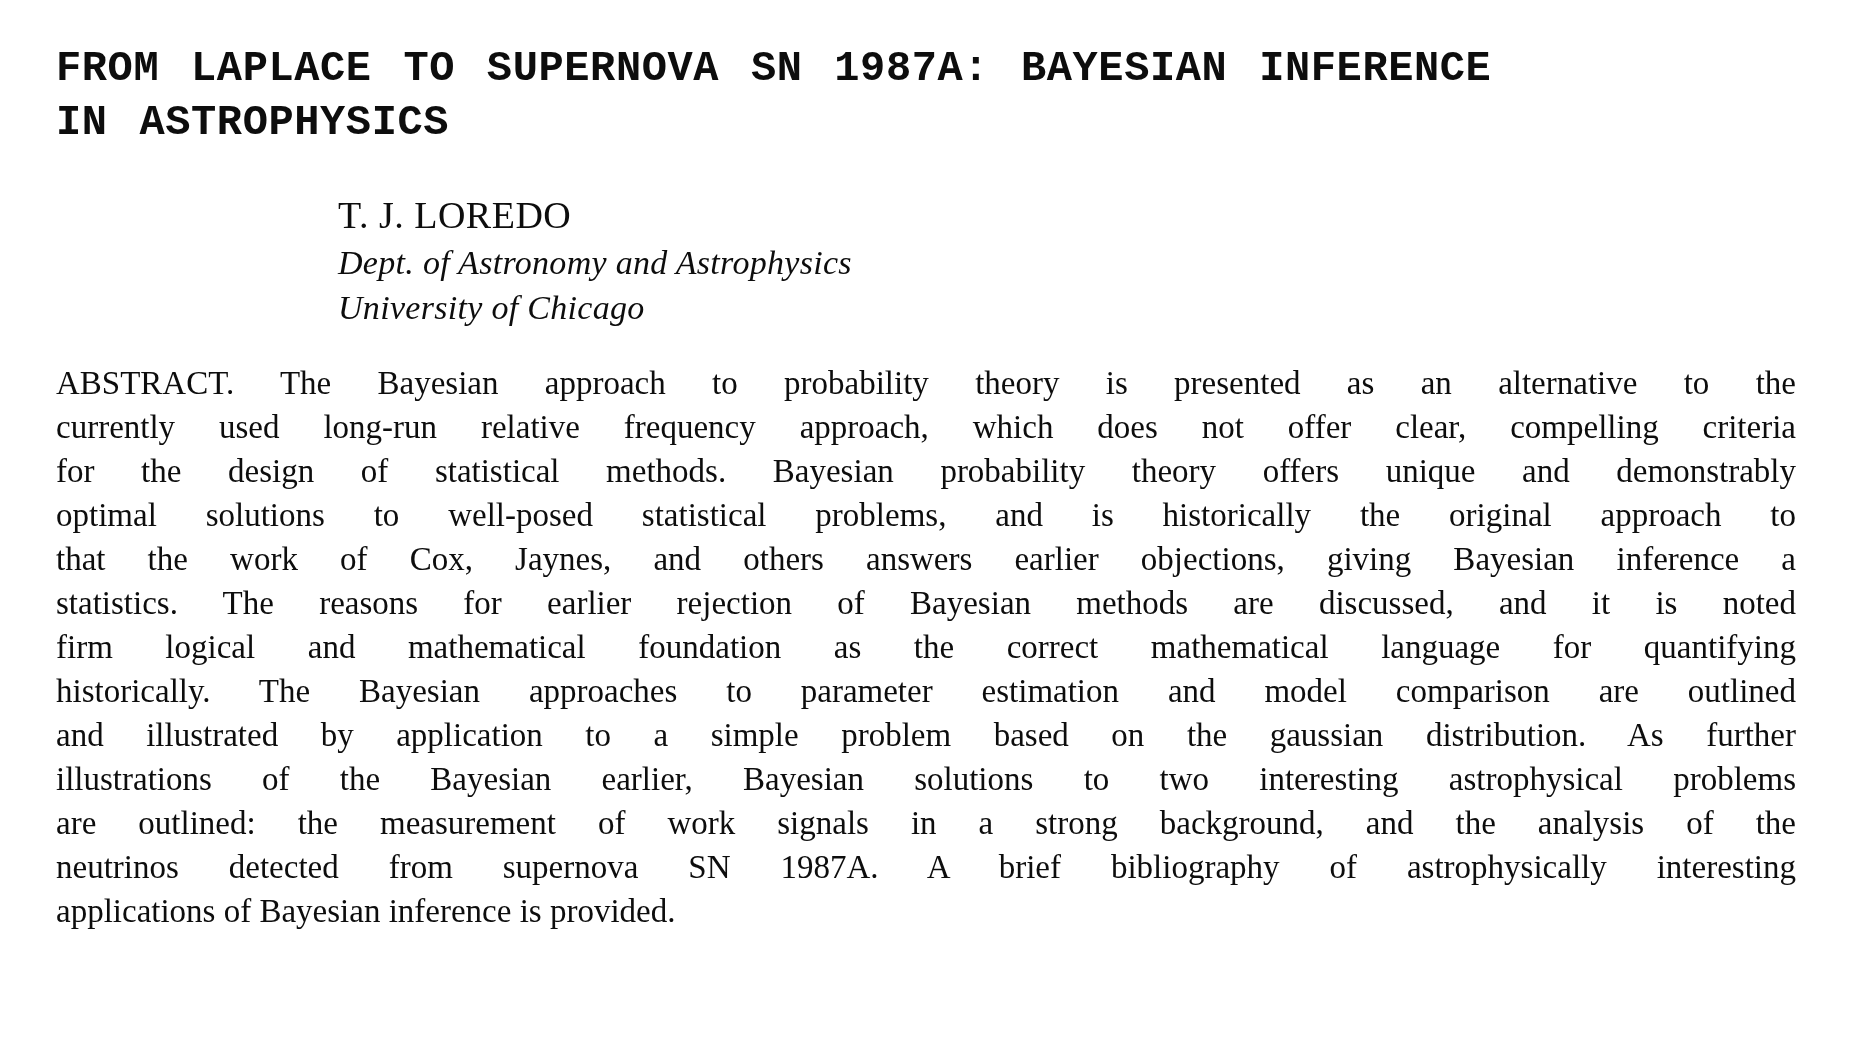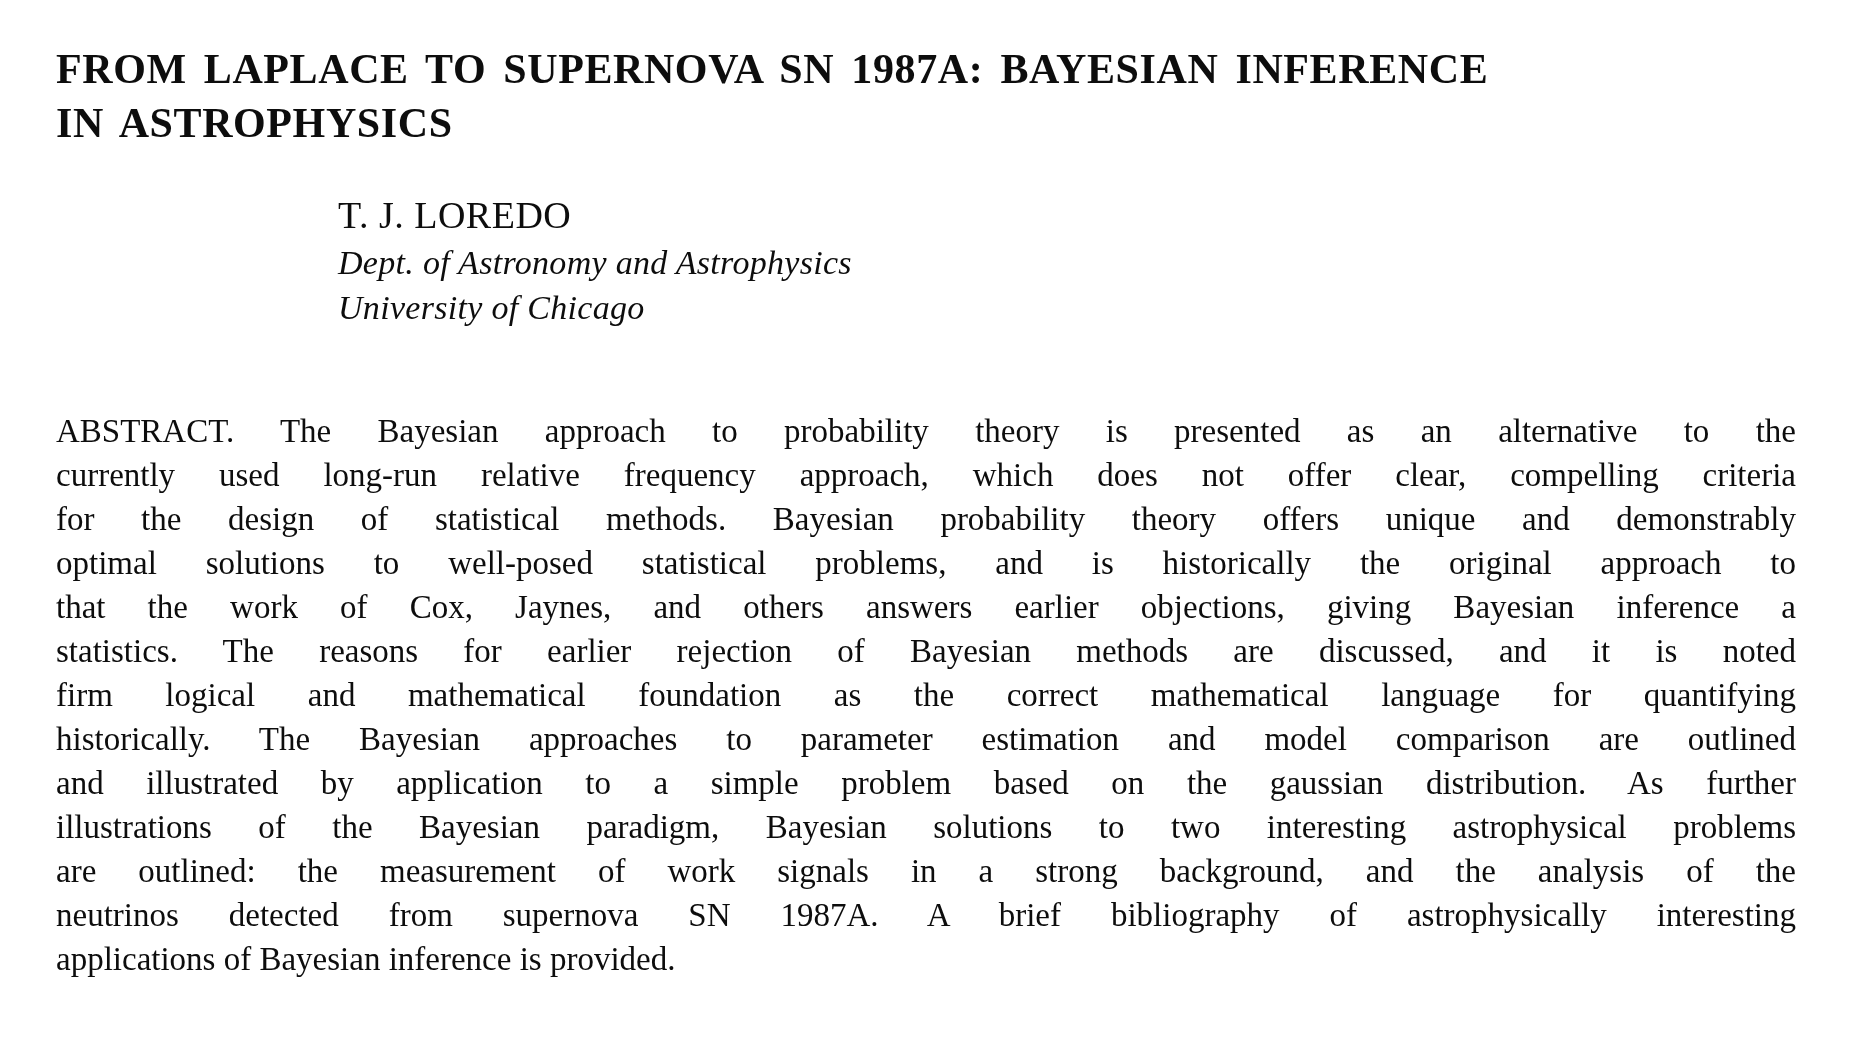--- a/index.html
+++ b/index.html
@@ -24,40 +24,41 @@
   }
   .title-block {
     font-weight: 700;
     font-size: 42px;
     line-height: 54px;
     letter-spacing: 0.6px;
     word-spacing: 6px;
   }
   .title-line {
     white-space: nowrap;
+    font-family: Liberation Mono, monospace;
   }
   .author-block {
     margin-top: 28px;
     margin-left: 282px;
   }
   .author-name {
     font-size: 38px;
     line-height: 46px;
     letter-spacing: 0.5px;
     margin-top: 42px;
   }
   .address-line {
     font-style: italic;
     font-size: 34px;
     line-height: 38.5px;
     letter-spacing: 0.3px;
     margin-top: 6px;
   }
   .abstract-block {
-    margin-top: 82px;
+    margin-top: 34px;
     font-size: 33px;
     line-height: 44px;
   }
   .abstract-line {
     text-align: justify;
     text-align-last: justify;
     white-space: normal;
   }
   .abstract-line.last {
     text-align-last: left;
@@ -82,19 +83,19 @@
   <div class="abstract-block">
     <div class="abstract-line">ABSTRACT. The Bayesian approach to probability theory is presented as an alternative to the</div>
     <div class="abstract-line">currently used long-run relative frequency approach, which does not offer clear, compelling criteria</div>
     <div class="abstract-line">for the design of statistical methods.  Bayesian probability theory offers unique and demonstrably</div>
     <div class="abstract-line">optimal solutions to well-posed statistical problems, and is historically the original approach to</div>
     <div class="abstract-line">that the work of Cox, Jaynes, and others answers earlier objections, giving Bayesian inference a</div>
     <div class="abstract-line">statistics.  The reasons for earlier rejection of Bayesian methods are discussed, and it is noted</div>
     <div class="abstract-line">firm logical and mathematical foundation as the correct mathematical language for quantifying</div>
     <div class="abstract-line">historically. The Bayesian approaches to parameter estimation and model comparison are outlined</div>
     <div class="abstract-line">and illustrated by application to a simple problem based on the gaussian distribution.  As further</div>
-    <div class="abstract-line">illustrations of the Bayesian paradigm, Bayesian solutions to two interesting astrophysical problems</div>
+    <div class="abstract-line">illustrations of the Bayesian earlier, Bayesian solutions to two interesting astrophysical problems</div>
     <div class="abstract-line">are outlined:  the measurement of work signals in a strong background, and the analysis of the</div>
     <div class="abstract-line">neutrinos detected from supernova SN 1987A. A brief bibliography of astrophysically interesting</div>
     <div class="abstract-line last">applications of Bayesian inference is provided.</div>
   </div>
 
 </div>
 
 </body></html>

